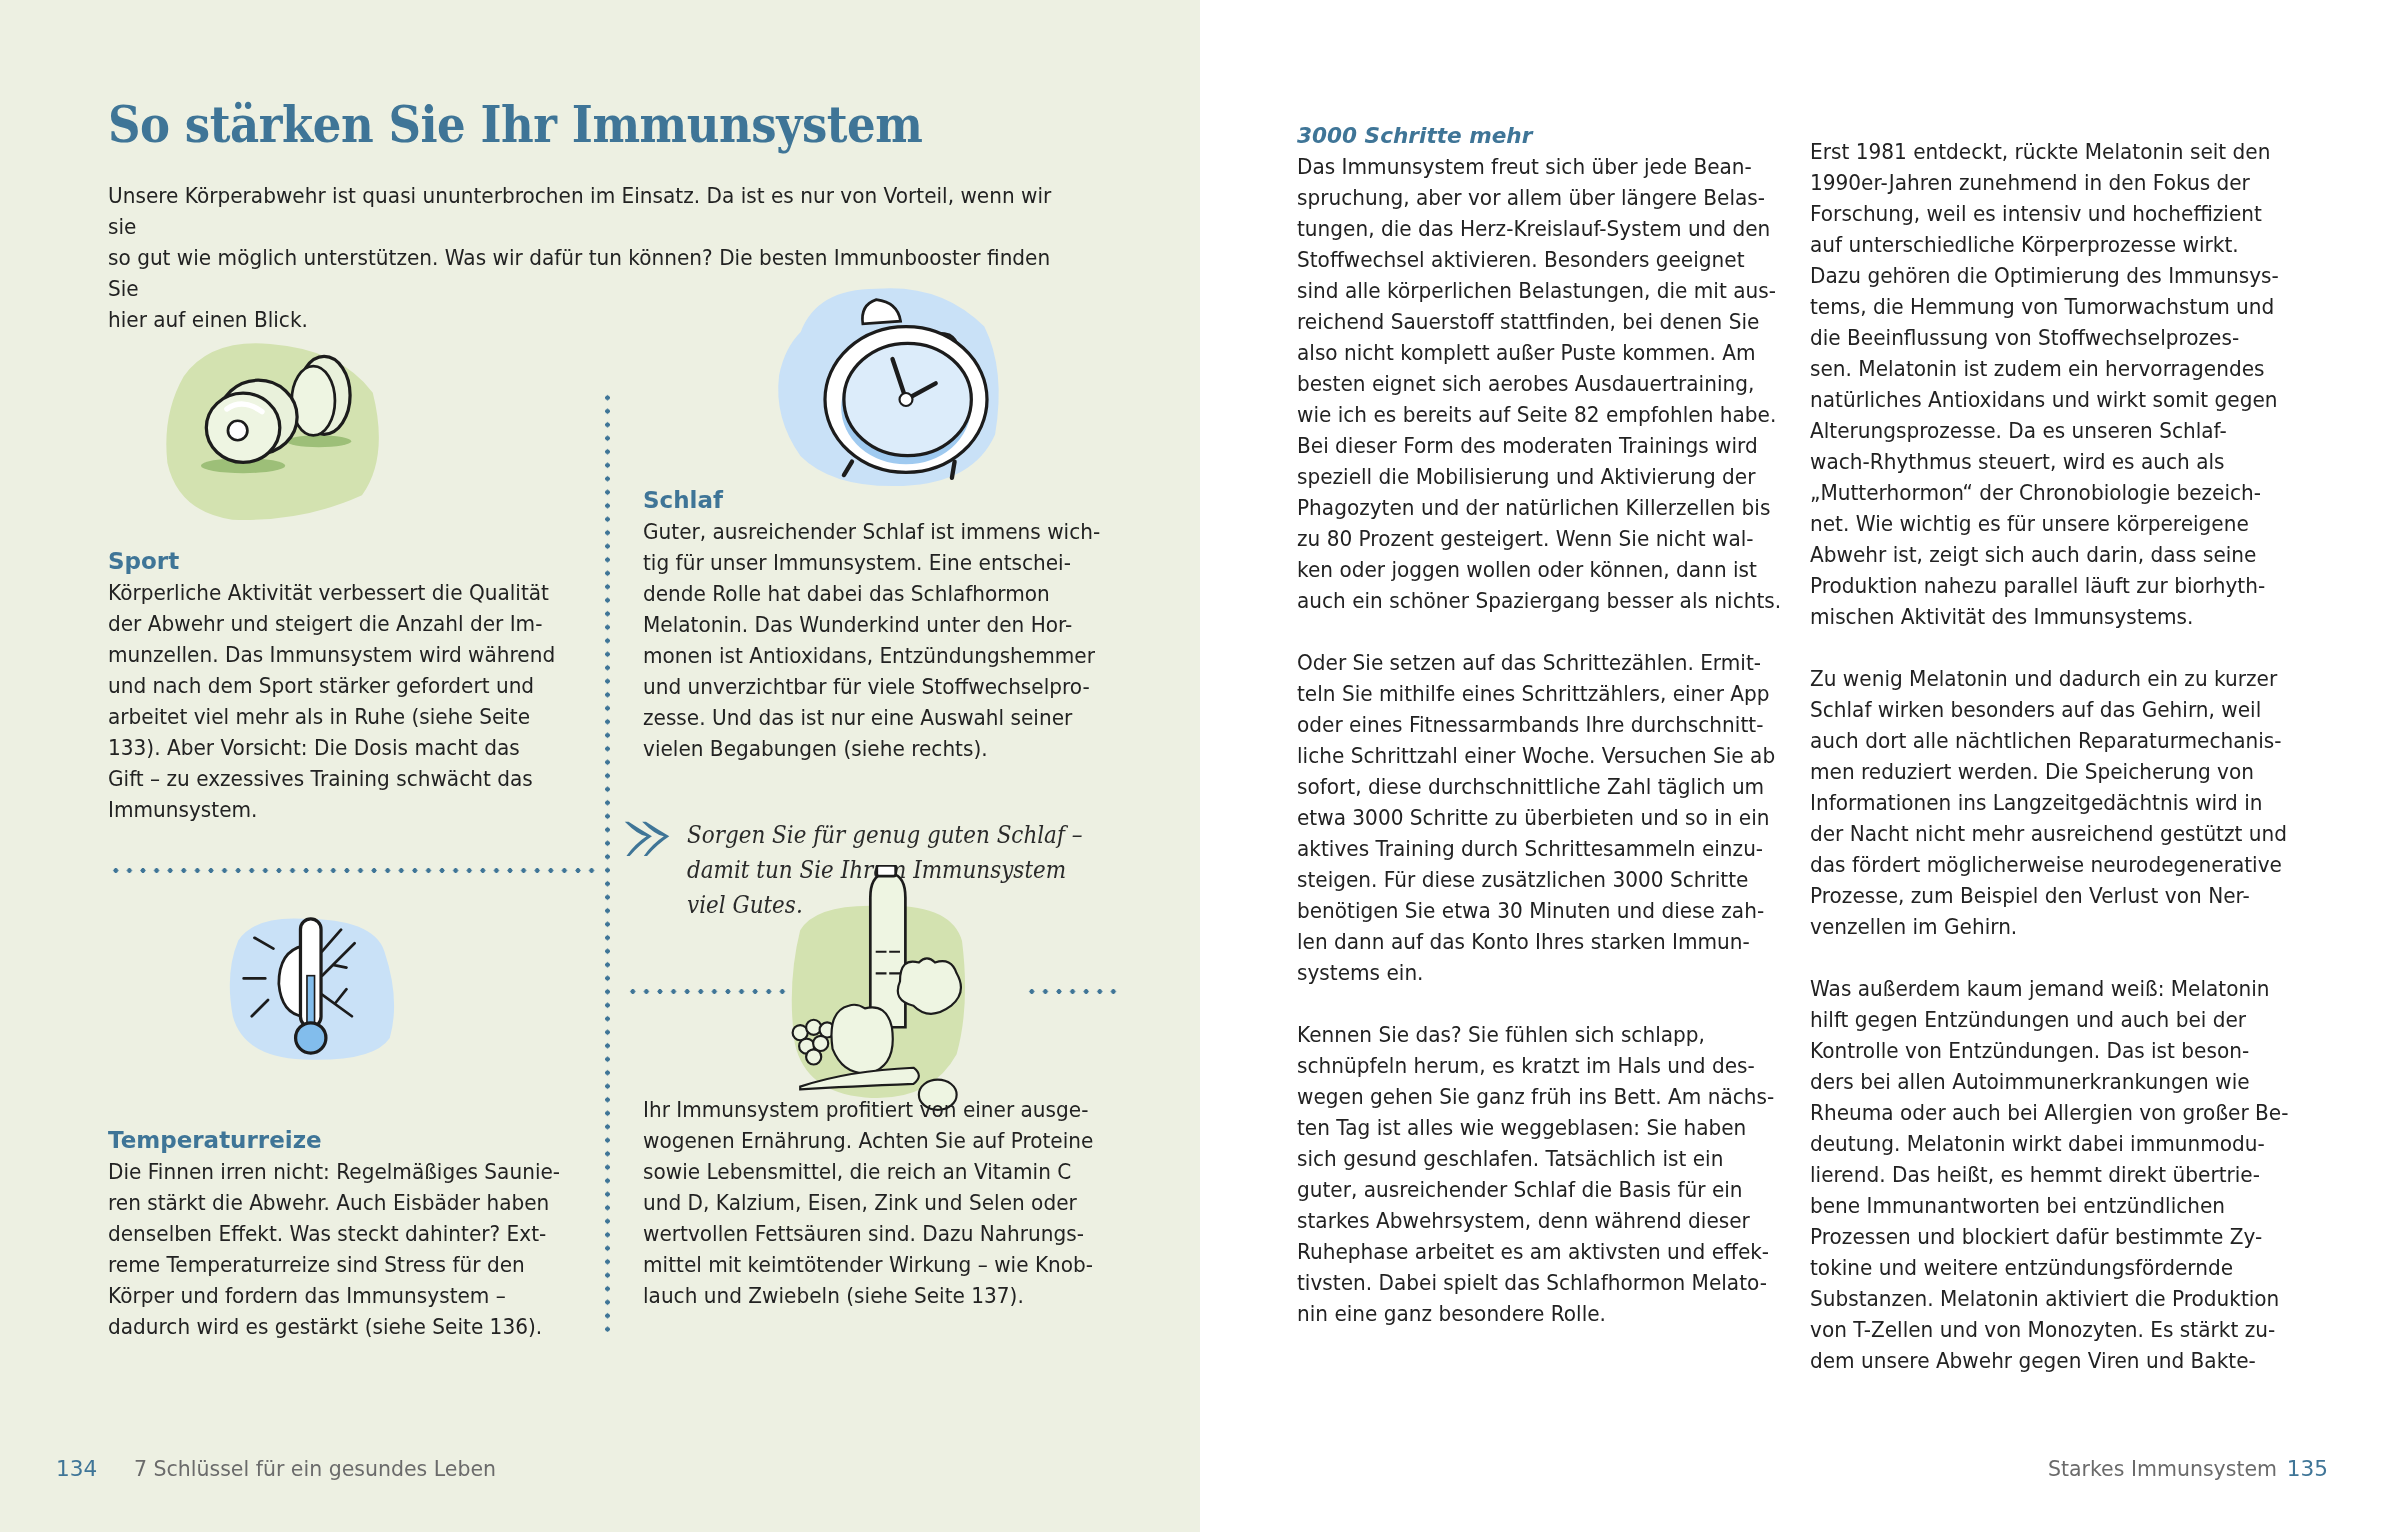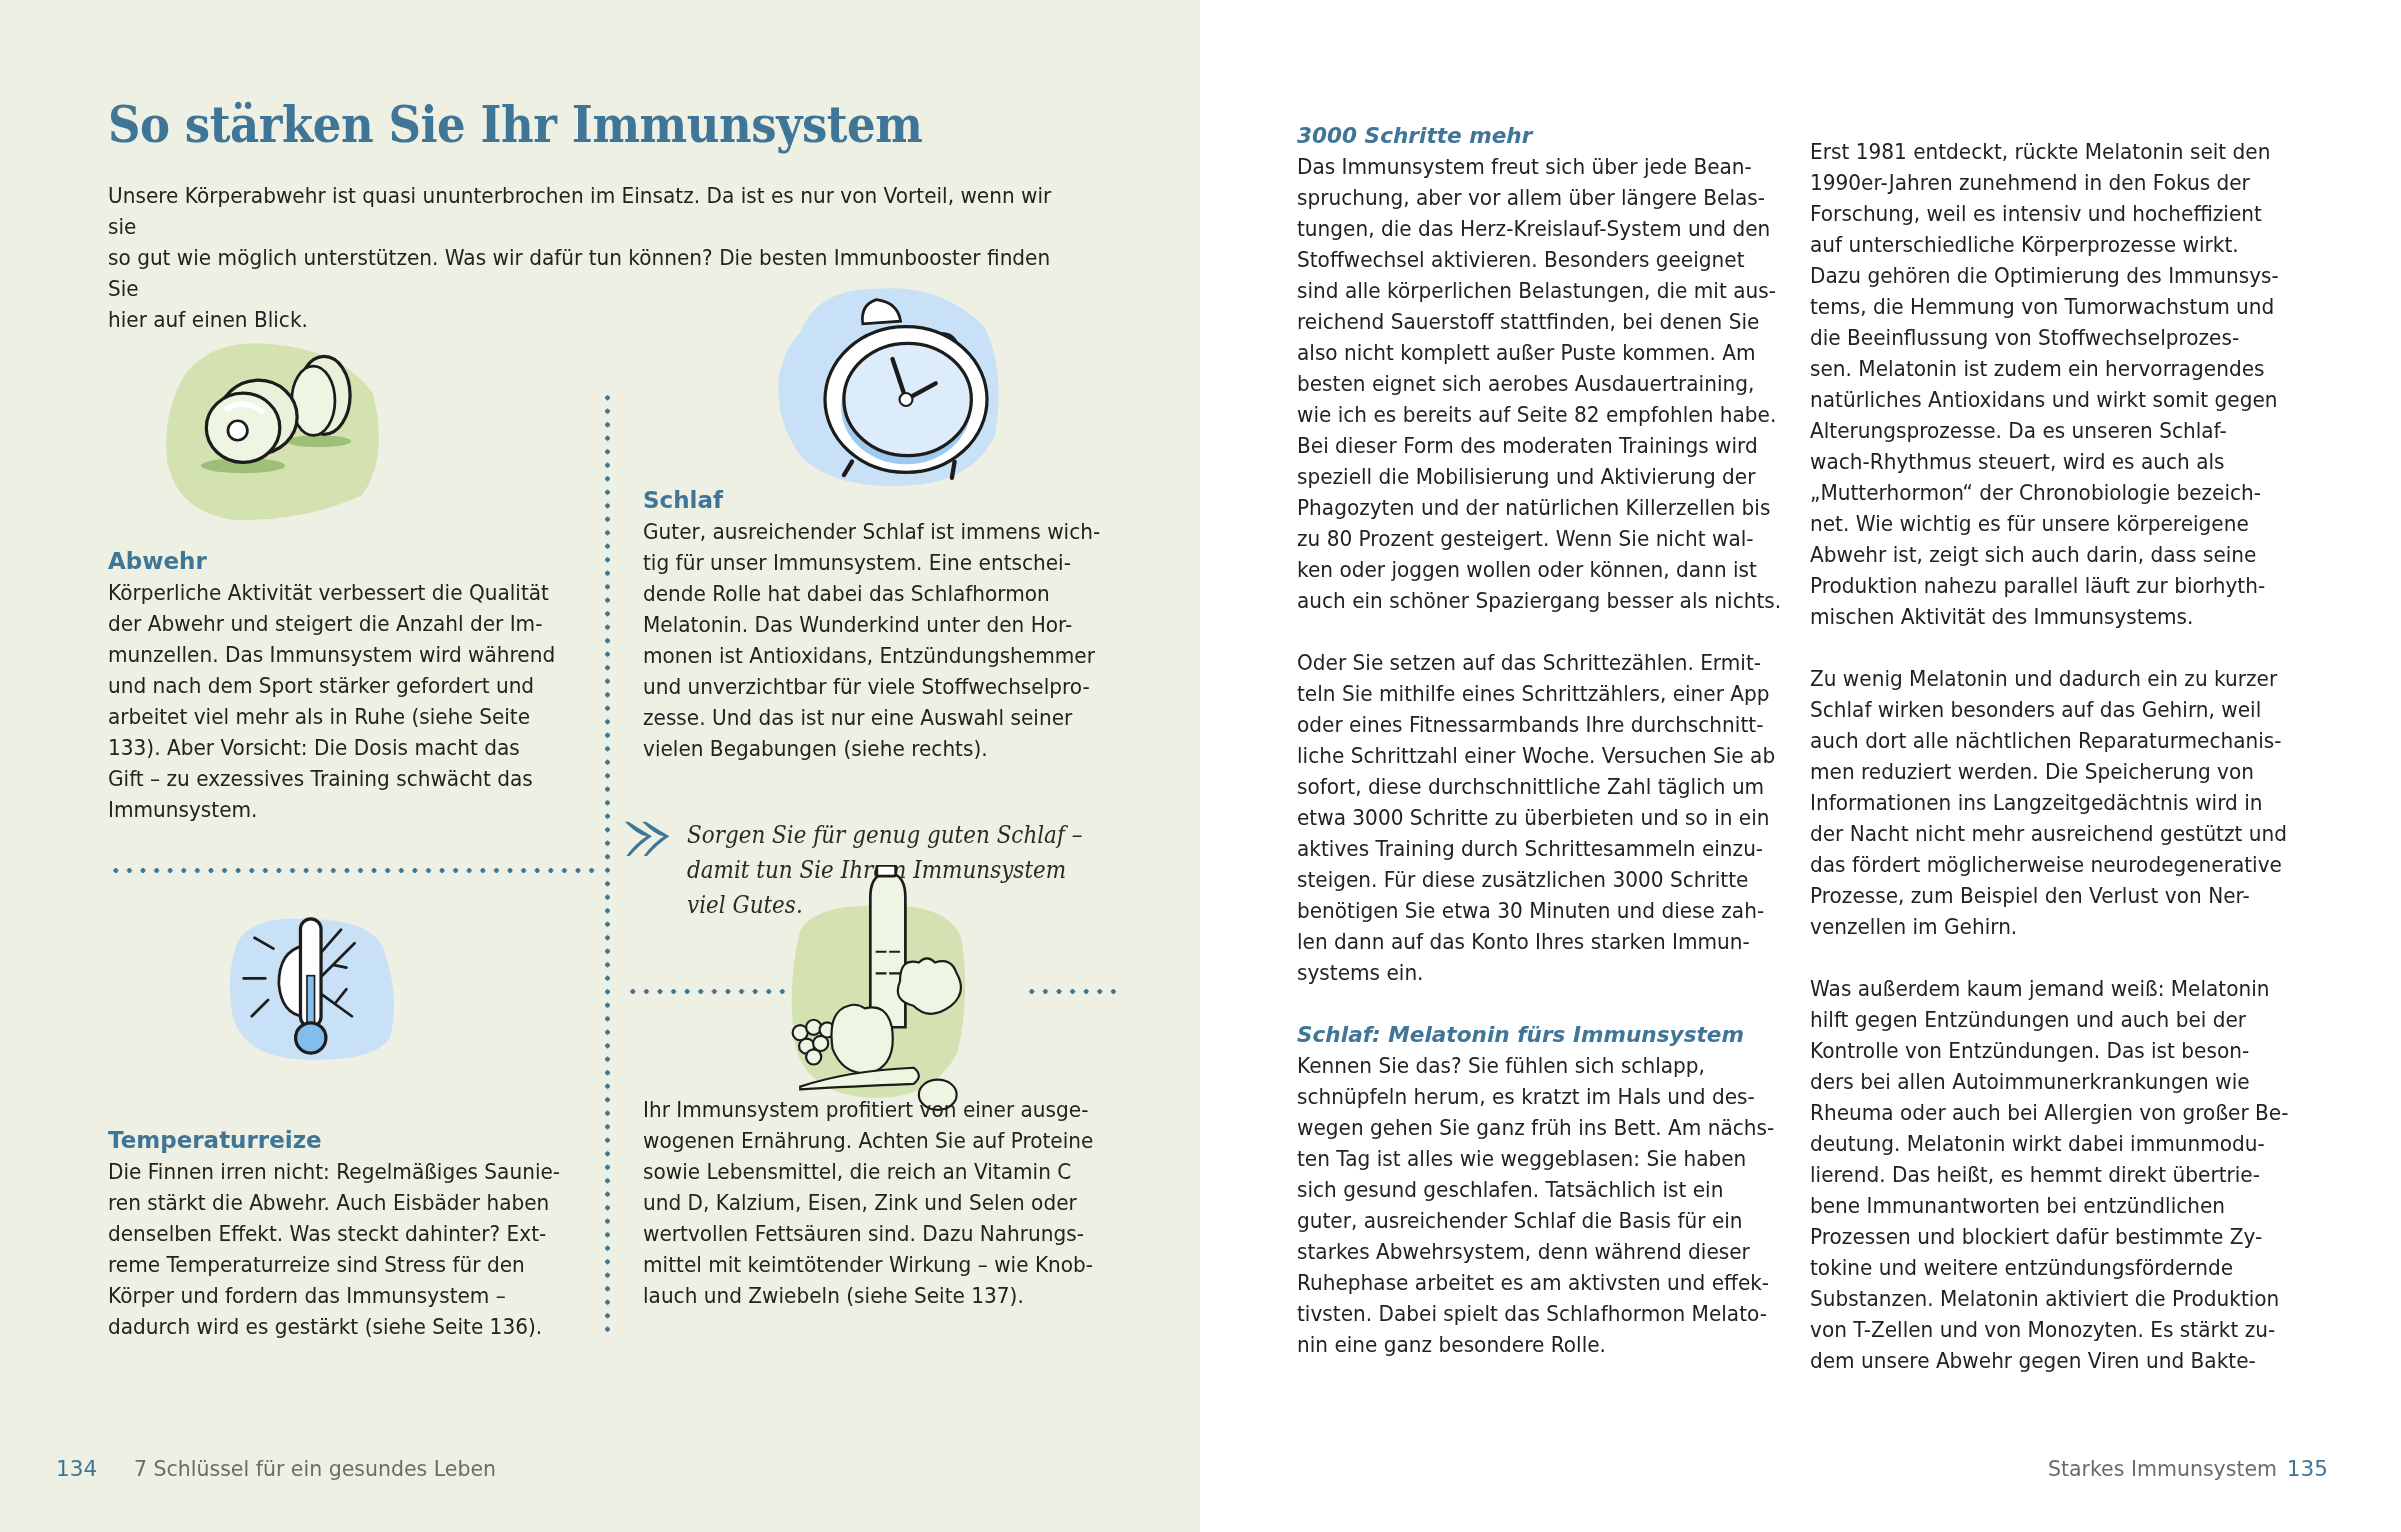--- a/index.html
+++ b/index.html
@@ -88,21 +88,21 @@
     <path d="M200 130 L280 105 Q295 115 285 130 L210 160Z" fill="#e6efd3" stroke="#1c1c1c" stroke-width="5"></path>
     <ellipse cx="300" cy="115" rx="48" ry="72" fill="#e9f1db" stroke="#1c1c1c" stroke-width="6"></ellipse>
     <ellipse cx="280" cy="125" rx="40" ry="64" fill="#eef5e2" stroke="#1c1c1c" stroke-width="5"></ellipse>
     <ellipse cx="178" cy="155" rx="72" ry="68" fill="#e9f1db" stroke="#1c1c1c" stroke-width="6"></ellipse>
     <ellipse cx="150" cy="175" rx="68" ry="64" fill="#eef5e2" stroke="#1c1c1c" stroke-width="6"></ellipse>
     <circle cx="140" cy="180" r="18" fill="#ffffff" stroke="#1c1c1c" stroke-width="5"></circle>
     <path d="M120 140 Q150 120 185 145" stroke="#ffffff" stroke-width="10" fill="none" stroke-linecap="round"></path>
   </svg>
 
   <div class="abs section" style="left:108px;top:546px">
-    <div class="section-heading">Abwehr</div>
+    <div class="section-heading">Sport</div>
     <div class="section-body">
       <span class="line">Körperliche Aktivität verbessert die Qualität</span>
       <span class="line">der Abwehr und steigert die Anzahl der Im-</span>
       <span class="line">munzellen. Das Immunsystem wird während</span>
       <span class="line">und nach dem Sport stärker gefordert und</span>
       <span class="line">arbeitet viel mehr als in Ruhe (siehe Seite</span>
       <span class="line">133). Aber Vorsicht: Die Dosis macht das</span>
       <span class="line">Gift – zu exzessives Training schwächt das</span>
       <span class="line">Immunsystem.</span>
     </div>
@@ -239,21 +239,20 @@
       <span class="line">liche Schrittzahl einer Woche. Versuchen Sie ab</span>
       <span class="line">sofort, diese durchschnittliche Zahl täglich um</span>
       <span class="line">etwa 3000 Schritte zu überbieten und so in ein</span>
       <span class="line">aktives Training durch Schrittesammeln einzu-</span>
       <span class="line">steigen. Für diese zusätzlichen 3000 Schritte</span>
       <span class="line">benötigen Sie etwa 30 Minuten und diese zah-</span>
       <span class="line">len dann auf das Konto Ihres starken Immun-</span>
       <span class="line">systems ein.</span>
     </div>
     <div class="para-gap"></div>
-    <div class="col-heading">Schlaf: Melatonin fürs Immunsystem</div>
     <div class="col-text">
       <span class="line">Kennen Sie das? Sie fühlen sich schlapp,</span>
       <span class="line">schnüpfeln herum, es kratzt im Hals und des-</span>
       <span class="line">wegen gehen Sie ganz früh ins Bett. Am nächs-</span>
       <span class="line">ten Tag ist alles wie weggeblasen: Sie haben</span>
       <span class="line">sich gesund geschlafen. Tatsächlich ist ein</span>
       <span class="line">guter, ausreichender Schlaf die Basis für ein</span>
       <span class="line">starkes Abwehrsystem, denn während dieser</span>
       <span class="line">Ruhephase arbeitet es am aktivsten und effek-</span>
       <span class="line">tivsten. Dabei spielt das Schlafhormon Melato-</span>

